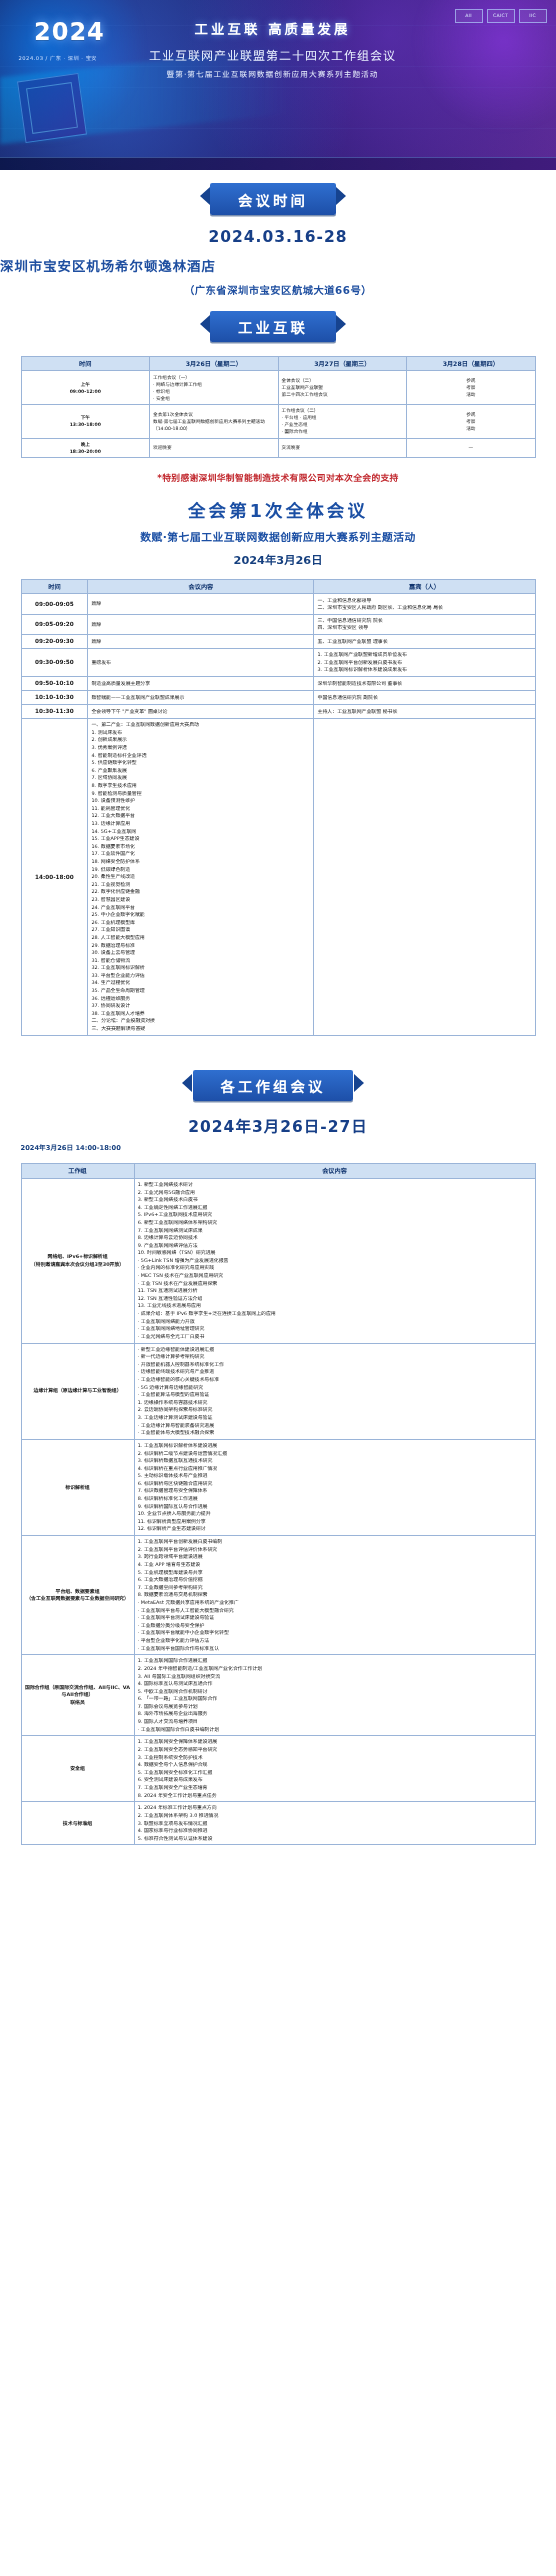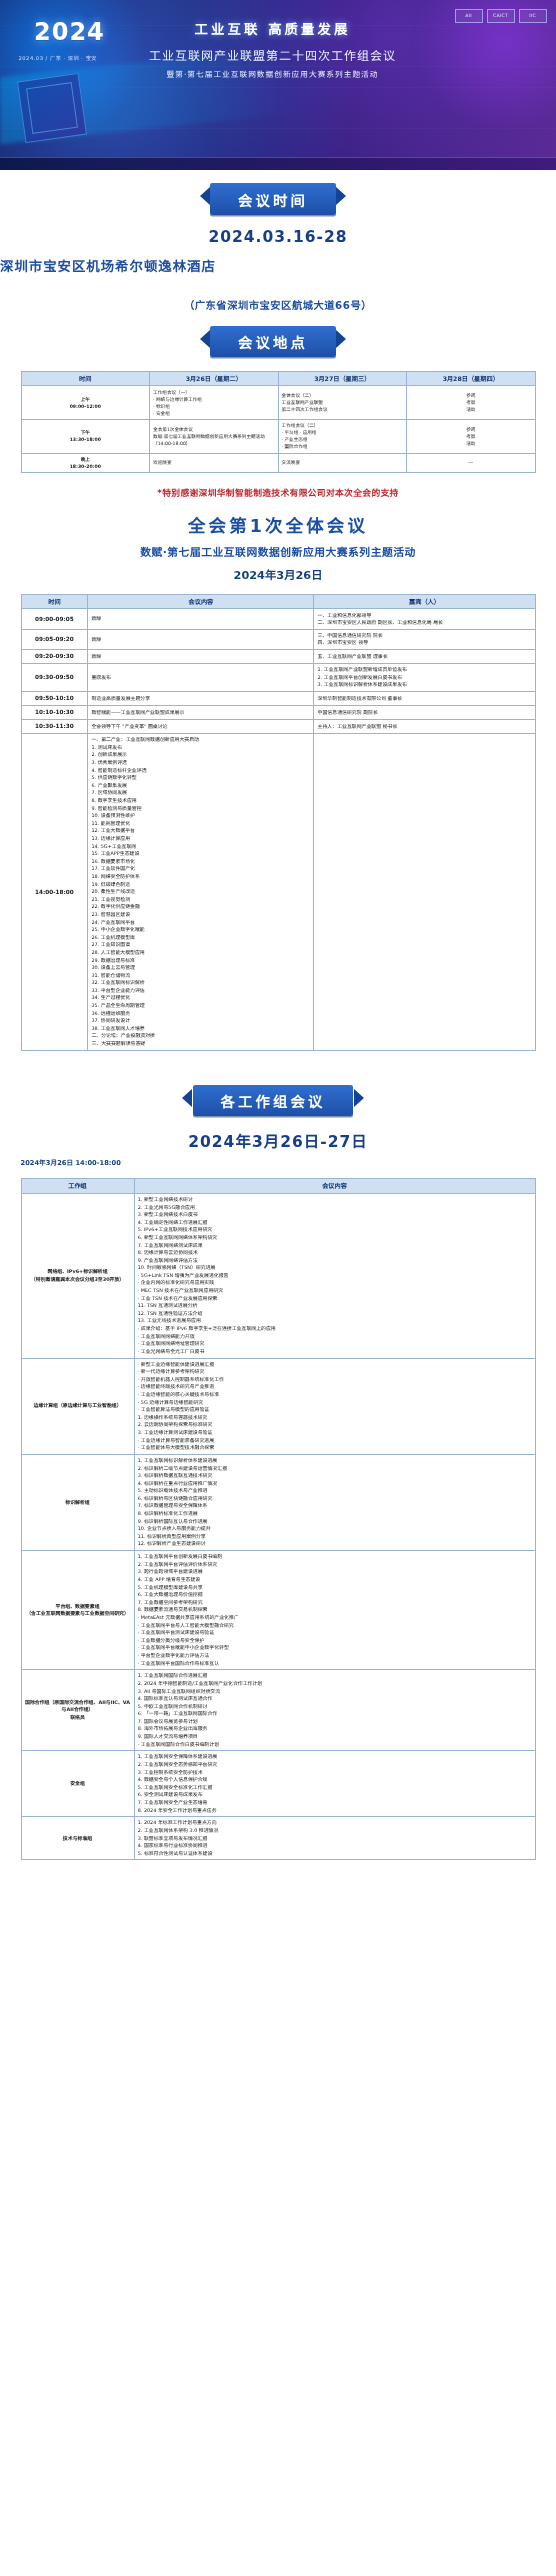--- a/index.html
+++ b/index.html
@@ -164,21 +164,21 @@
     font-weight: 800;
     color: #1f4fa0;
     margin-top: 9.3px;
     letter-spacing: 1px;
   }
   .subline-sm {
     text-align:center;
     font-size: 10.3px;
     font-weight: 700;
     color: #1f4fa0;
-    margin-top: 22px;
+    margin-top: 7px;
     letter-spacing: 0.5px;
   }
   .date-big {
     text-align:center;
     font-size: 15.5px;
     font-weight: 800;
     color: #173f87;
     letter-spacing: 1px;
     margin-top: 9.3px;
   }
@@ -281,21 +281,21 @@
     </span>
   </div>
   <div class="date-big">2024.03.16-28</div>
 
   <div class="subline">深圳市宝安区机场希尔顿逸林酒店</div>
   <div class="subline-sm">（广东省深圳市宝安区航城大道66号）</div>
 
   <div class="sect-head">
     <span class="ribbon-wrap">
       <span class="ribbon-left"></span>
-      <span class="ribbon">会议地点</span>
+      <span class="ribbon">工业互联</span>
       <span class="ribbon-right"></span>
     </span>
   </div>
 
   <div class="tbl-wrap">
     <table class="t sched-tbl">
       <thead>
           <tr id="agenda-head">
             <th>时间</th>
             <th>3月26日（星期二）</th>

